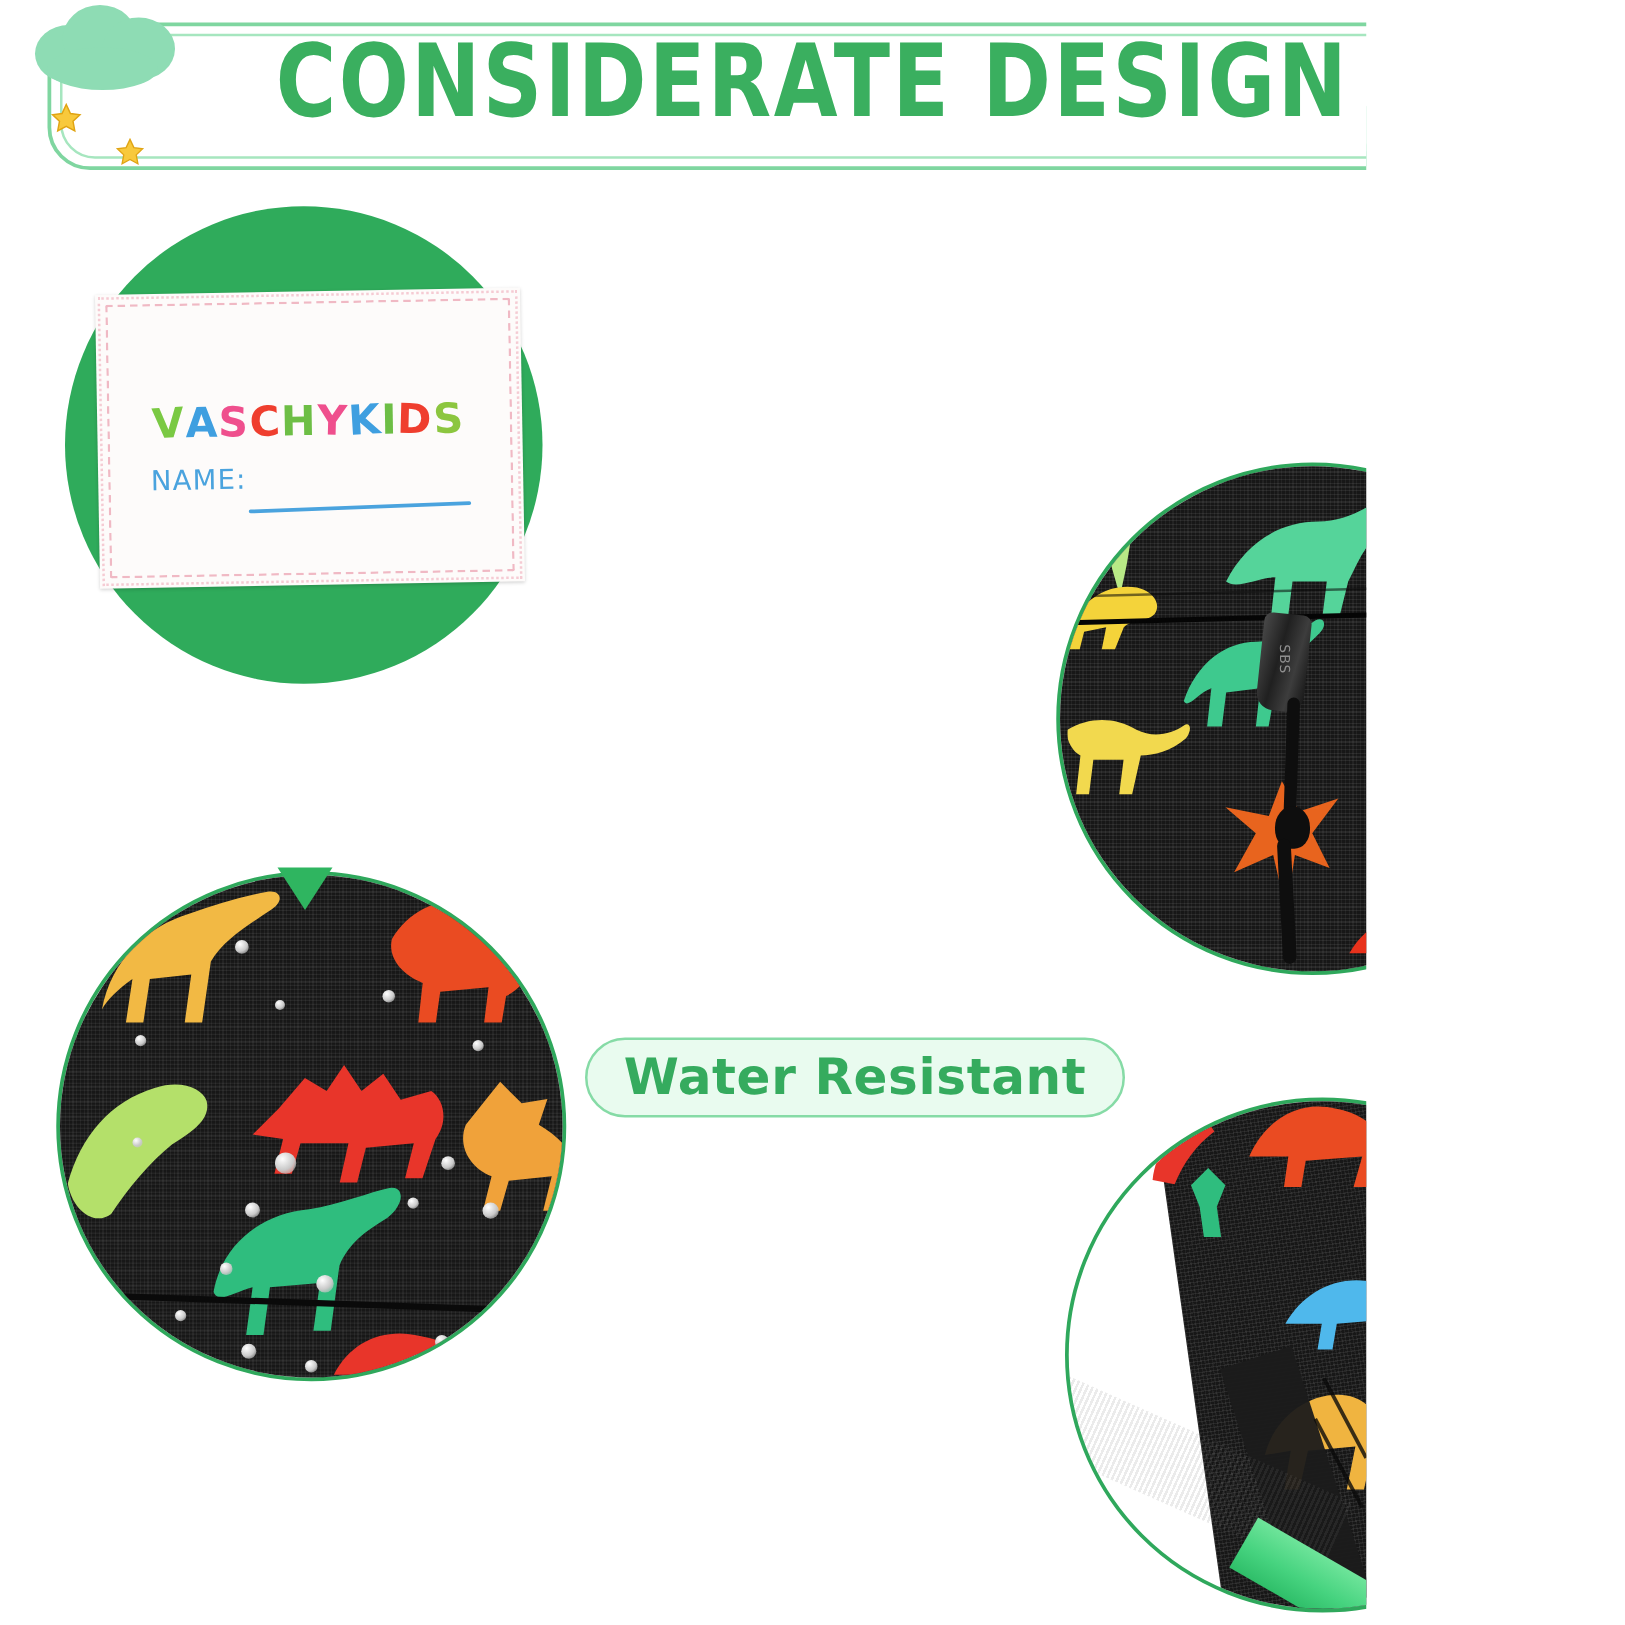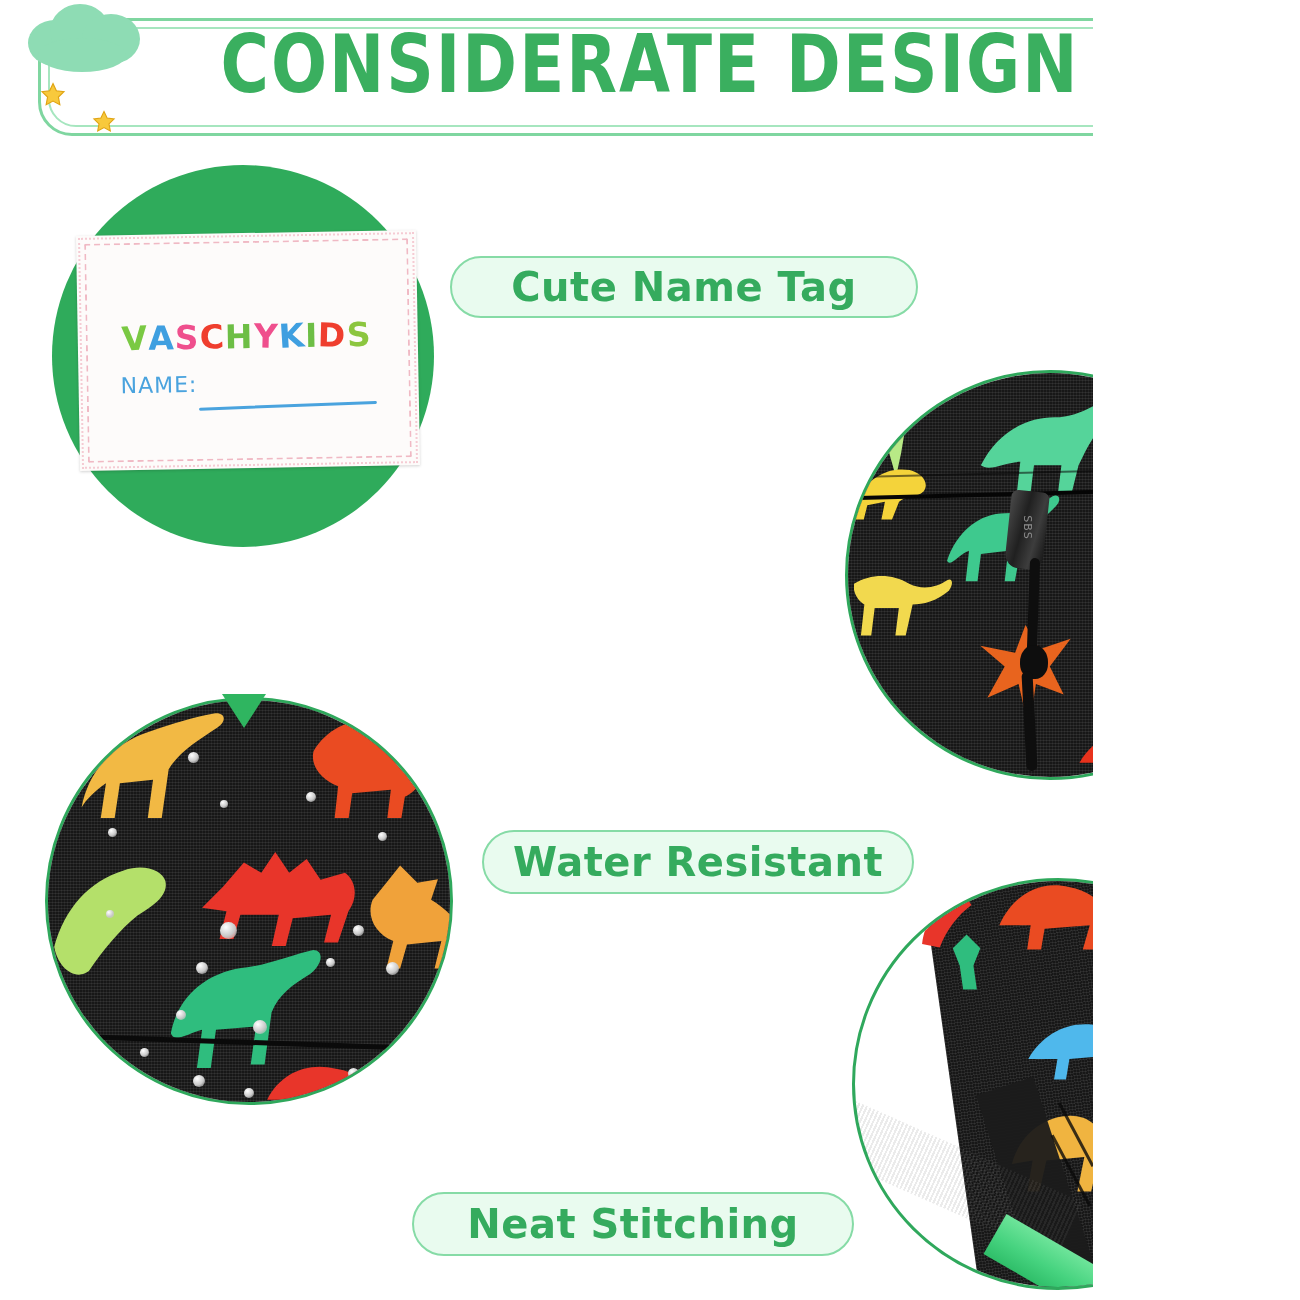--- a/index.html
+++ b/index.html
@@ -152,23 +152,20 @@
   <div class="greencircle" style="left:52px;top:165px;width:382px;height:382px;">
   </div>
   <div class="nametag" style="left:78px;top:233px;width:340px;height:235px;transform:rotate(-1deg);">
     <div class="stitch-out"></div>
     <div class="stitch"></div>
     <div class="brand"><span style="color: rgb(122, 201, 67); transform: rotate(-2.5deg);">V</span><span style="color: rgb(63, 159, 224); transform: rotate(0deg);">A</span><span style="color: rgb(239, 79, 141); transform: rotate(2.5deg);">S</span><span style="color: rgb(239, 62, 46); transform: rotate(-2.5deg);">C</span><span style="color: rgb(109, 190, 69); transform: rotate(0deg);">H</span><span style="color: rgb(239, 79, 141); transform: rotate(2.5deg);">Y</span><span style="color: rgb(63, 159, 224); transform: rotate(-2.5deg);">K</span><span style="color: rgb(109, 190, 69); transform: rotate(0deg);">I</span><span style="color: rgb(239, 62, 46); transform: rotate(2.5deg);">D</span><span style="color: rgb(140, 198, 63); transform: rotate(-2.5deg);">S</span></div>
     <div class="nm-label">NAME:</div>
     <div class="nm-line"></div>
   </div>
 
-  <div class="pill" style="left:450px;top:256px;width:468px;height:62px;">
-    <span>Cute Name Tag</span>
-  </div>
 
   <div class="pc ring" style="left:845px;top:370px;width:410px;height:410px;">
     <div class="fabric"></div>
 
     <svg class="dino" style="left:120px;top:10px;" width="180" height="120" viewBox="0 0 100 70">
       <path d="M5 48 C14 30 30 20 48 20 C60 20 70 14 80 8 C88 4 96 6 97 10 C97 16 86 20 78 24 C70 30 66 40 62 48 L58 64 L50 64 L52 48 L36 48 L34 64 L26 64 L28 46 C20 46 10 52 5 48Z" fill="#55d49a"></path>
     </svg>
     <svg class="dino" style="left:22px;top:28px;" width="52" height="76" viewBox="0 0 30 44">
       <path d="M14 0 L22 6 L18 30 L15 44 L11 30 L7 6Z" fill="#b8e986"></path>
     </svg>
@@ -243,21 +240,21 @@
     <div class="droplet" style="left:128px;top:310px;width:10px;height:10px;"></div>
     <div class="droplet" style="left:92px;top:348px;width:9px;height:9px;"></div>
     <div class="droplet" style="left:145px;top:375px;width:12px;height:12px;"></div>
     <div class="droplet" style="left:196px;top:388px;width:10px;height:10px;"></div>
     <div class="droplet" style="left:300px;top:368px;width:11px;height:11px;"></div>
     <div class="droplet" style="left:58px;top:210px;width:8px;height:8px;"></div>
   </div>
 
   <div style="position:absolute;left:222px;top:694px;width:0;height:0;border-left:22px solid transparent;border-right:22px solid transparent;border-top:34px solid #2fb560;"></div>
 
-  <div class="pill" style="left:482px;top:830px;width:432px;height:64px;">
+  <div class="pill" style="left:468px;top:830px;width:432px;height:64px;">
     <span>Water Resistant</span>
   </div>
 
   <div class="pc ring" style="left:852px;top:878px;width:412px;height:412px;">
     <div class="fabric" style="left:100px;top:-40px;width:420px;height:520px;transform:rotate(-8deg);"></div>
 
     <svg class="dino" style="left:140px;top:-8px;" width="120" height="80" viewBox="0 0 68 46">
       <path d="M2 30 C10 12 26 4 42 8 C54 10 64 18 64 28 L58 44 L50 44 L54 30 L28 32 L26 44 L18 44 L20 30Z" fill="#ea4b22"></path>
     </svg>
     <svg class="dino" style="left:60px;top:10px;" width="60" height="60" viewBox="0 0 34 34">
@@ -286,17 +283,14 @@
 
     <div class="strap" style="left:-60px;top:196px;width:300px;height:62px;transform:rotate(24deg);transform-origin:left center;
          background-image:repeating-linear-gradient(90deg, rgba(0,0,0,.08) 0 2px, rgba(255,255,255,.05) 2px 4px);"></div>
 
     <div class="strap" style="left:140px;top:330px;width:300px;height:46px;transform:rotate(30deg);transform-origin:left center;"></div>
 
     <div class="seam" style="left:185px;top:252px;width:72px;height:3px;transform:rotate(62deg);opacity:.8;"></div>
     <div class="seam" style="left:176px;top:288px;width:80px;height:3px;transform:rotate(62deg);opacity:.8;"></div>
   </div>
 
-  <div class="pill" style="left:412px;top:1192px;width:442px;height:64px;">
-    <span>Neat Stitching</span>
-  </div>
 
 </div>
 
 </body></html>

